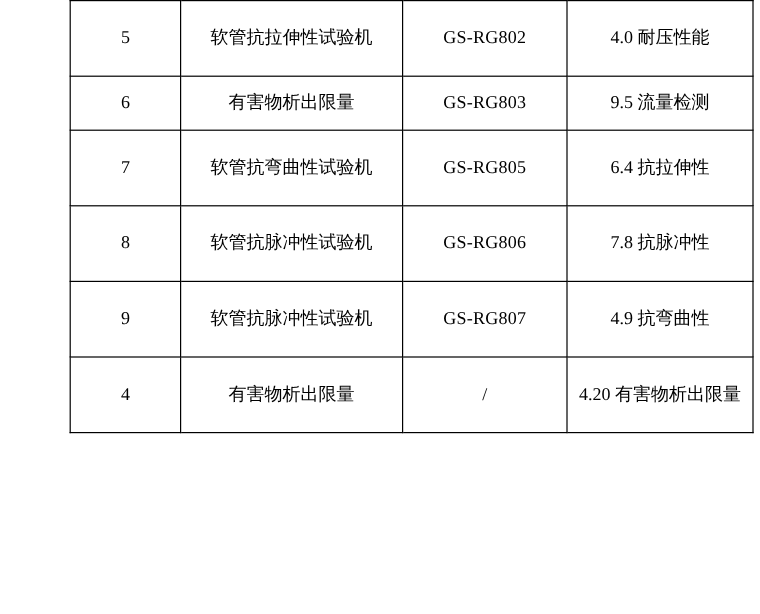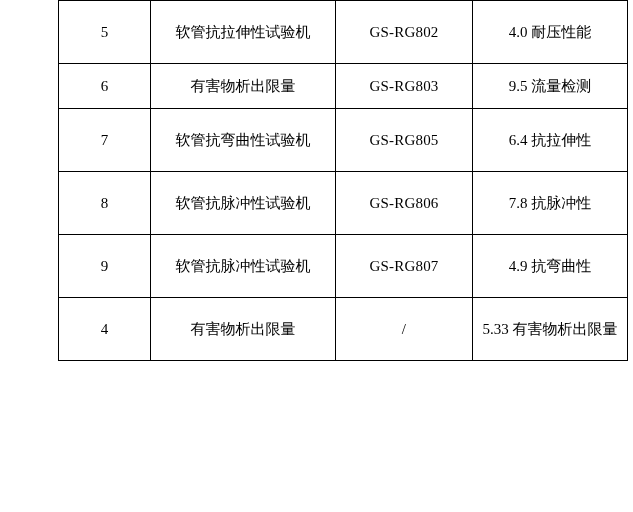--- a/index.html
+++ b/index.html
@@ -91,17 +91,17 @@
         <tr class="r-tall">
           <td class="cell-no">9</td>
           <td class="cell-name">软管抗脉冲性试验机</td>
           <td class="cell-model">GS-RG807</td>
           <td class="cell-clause">4.9 抗弯曲性</td>
         </tr>
         <tr class="r-tall">
           <td class="cell-no">4</td>
           <td class="cell-name">有害物析出限量</td>
           <td class="cell-model">/</td>
-          <td class="cell-clause">5.33 有害物析出限量</td>
+          <td class="cell-clause">4.20 有害物析出限量</td>
         </tr>
       </tbody>
   </table>
 </div>
 
 </body></html>

